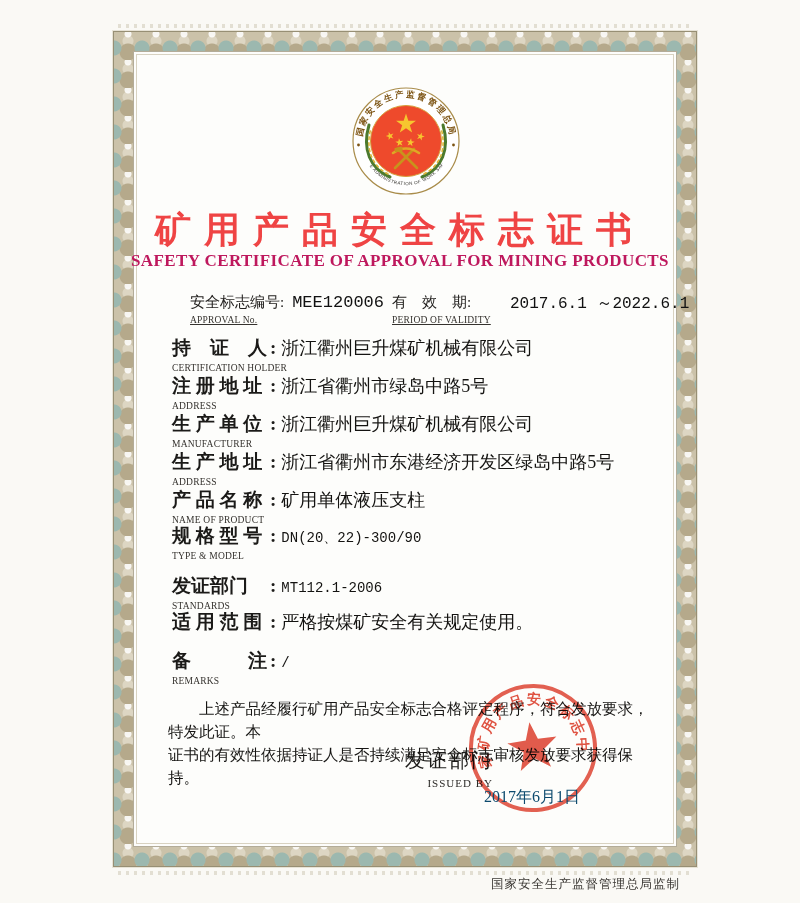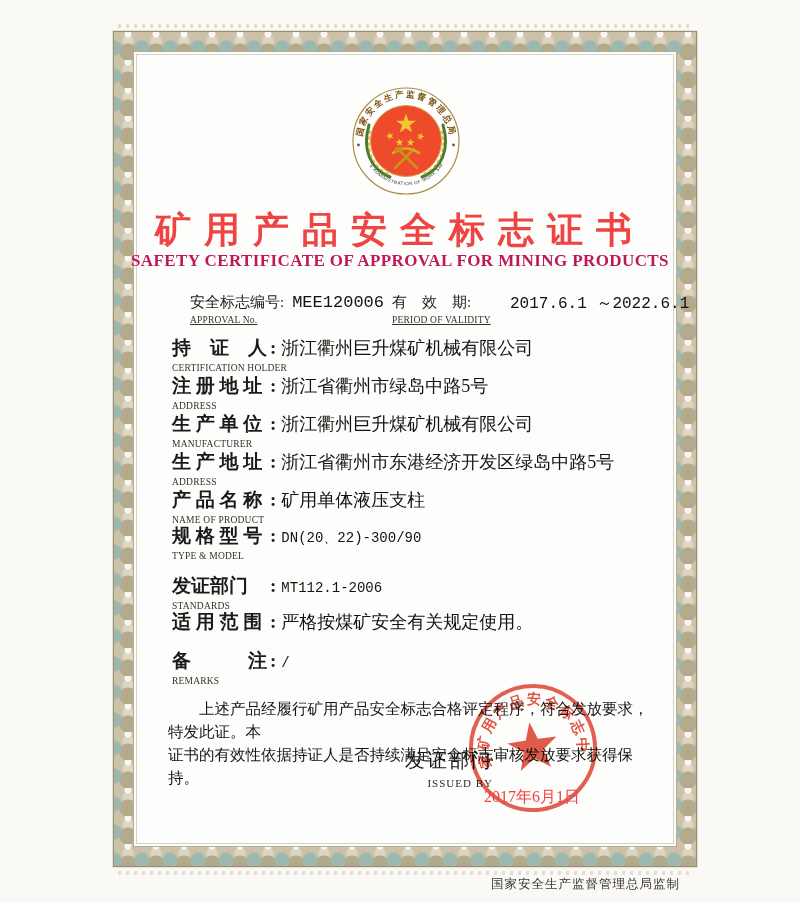--- a/index.html
+++ b/index.html
@@ -64,21 +64,21 @@
   .paragraph{
     position:absolute;left:168px;top:697px;width:488px;
     font-size:15.5px;line-height:23px;color:#171614;
   }
   .paragraph .indent{text-indent:31px;}
   .issued{position:absolute;left:343px;top:747px;width:150px;text-align:right;}
   .issued-zh{font-size:20px;letter-spacing:2px;color:#1b1a18;}
   .issued-en{font-size:11px;letter-spacing:1px;margin-top:3px;color:#2c2a27;}
   .seal{position:absolute;left:458px;top:673px;width:150px;height:150px;
         transform:rotate(-8deg);opacity:.88;mix-blend-mode:multiply;}
-  .seal-date{position:absolute;left:484px;top:787px;font-size:16px;color:#ef4444;}
+  .seal-date{position:absolute;left:484px;top:787px;font-size:16px;color:#0c4a6e;}
   .footer-note{
     position:absolute;right:120px;top:876px;
     font-size:12.5px;letter-spacing:1px;color:#3a3733;
   }
 </style>
 </head>
 <body>
 
 <div class="frame">
   <div class="frame-inner"></div>

